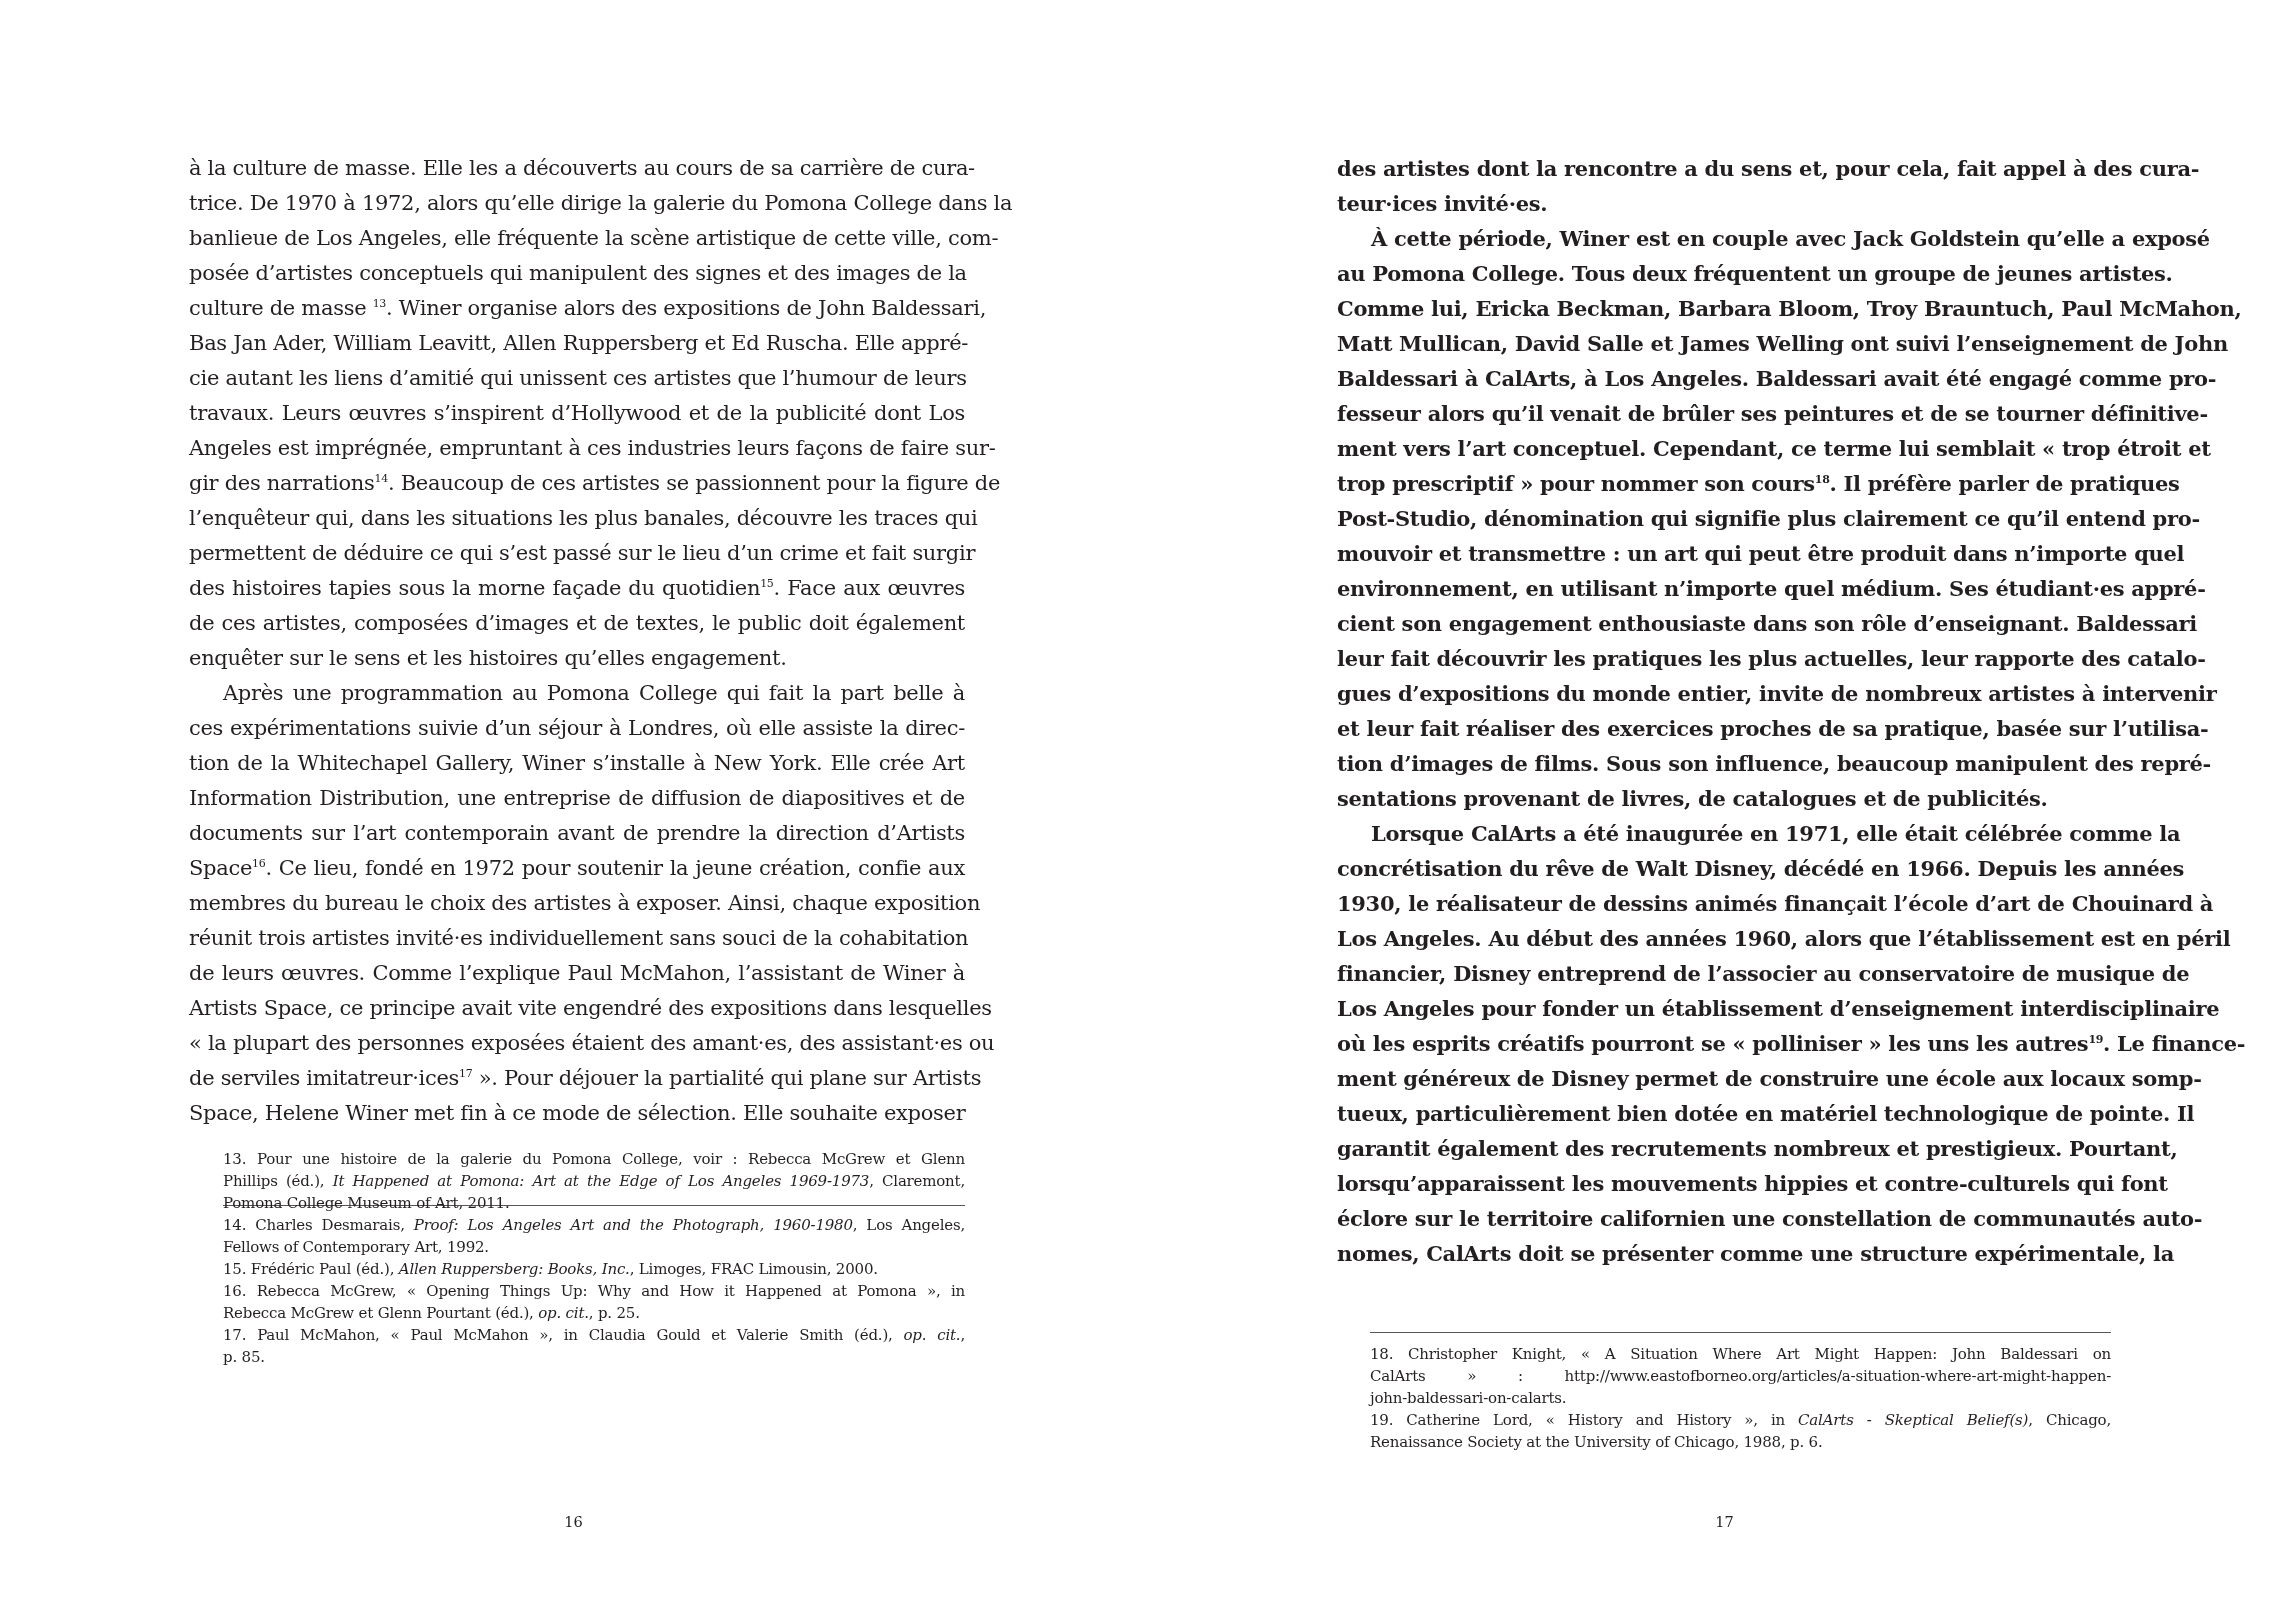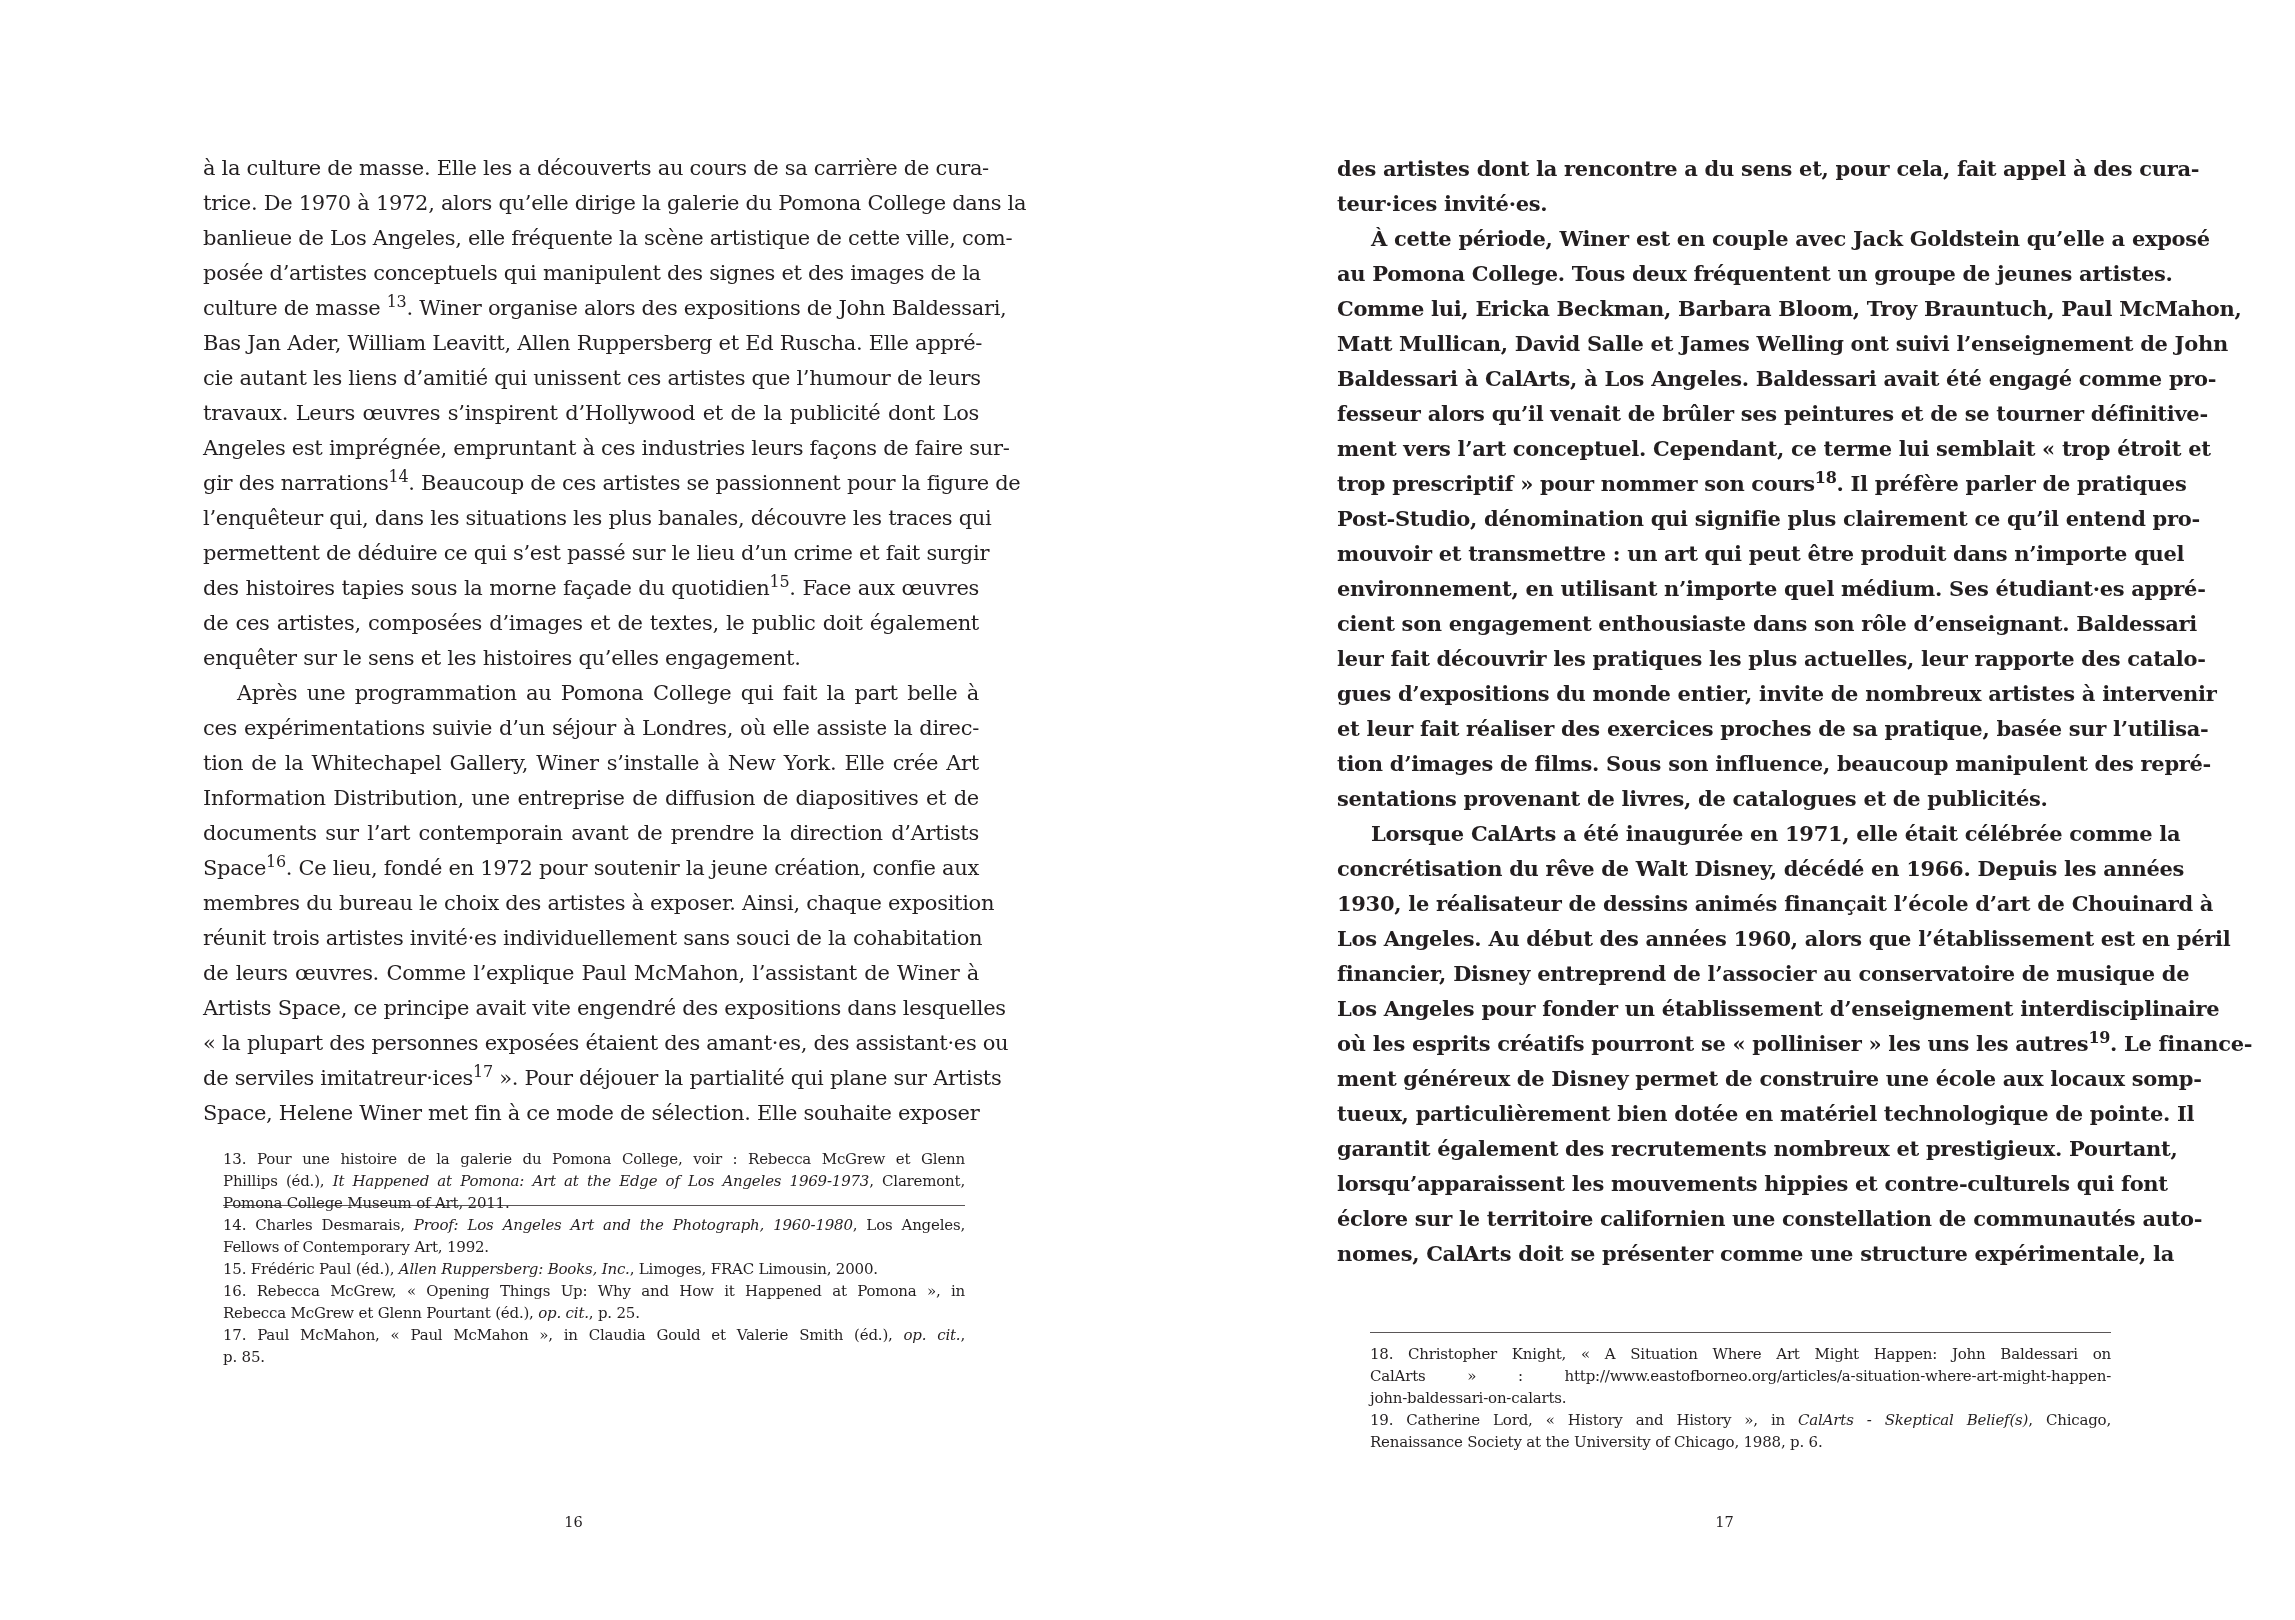--- a/index.html
+++ b/index.html
@@ -6,32 +6,32 @@
   body {
     width: 2295px; height: 1621px; position: relative; overflow: hidden;
     font-family: "DejaVu Serif", "Liberation Serif", serif;
     color: #231f20;
   }
   .page { position: absolute; top: 0; height: 1621px; }
   #page-left  { left: 0; width: 1147px; }
   #page-right { left: 1147px; width: 1148px; }
 
   .body-text { position: absolute; top: 151px; width: 776px; }
-  #page-left  .body-text { left: 203px; }
+  #page-left  .body-text { left: 189px; }
   #page-right .body-text { left: 190px; width: 773px; font-weight: bold; }
 
   .line {
     display: block; height: 35px; line-height: 35px;
     font-size: 21px; letter-spacing: -0.3px;
     text-align: justify; text-align-last: justify;
     white-space: nowrap; overflow: visible;
   }
   .line.last { text-align-last: left; }
   .line.indent { padding-left: 34px; }
-  .line sup { font-size: 16px; line-height: 0; vertical-align: 7.7px; }
+  .line sup { font-size: 11px; line-height: 0; vertical-align: 7.7px; }
 
   .fn-rule { position: absolute; height: 0; border-top: 1.7px solid #5a5657; }
   #page-left  .fn-rule { left: 223px; width: 742px; top: 1205px; }
   #page-right .fn-rule { left: 223px; width: 741px; top: 1332px; }
 
   .footnotes { position: absolute; width: 742px; }
   #page-left  .footnotes { left: 223px; top: 1148px; }
   #page-right .footnotes { left: 223px; top: 1343px; width: 741px; }
   .fn-line {
     display: block; height: 22px; line-height: 22px;

